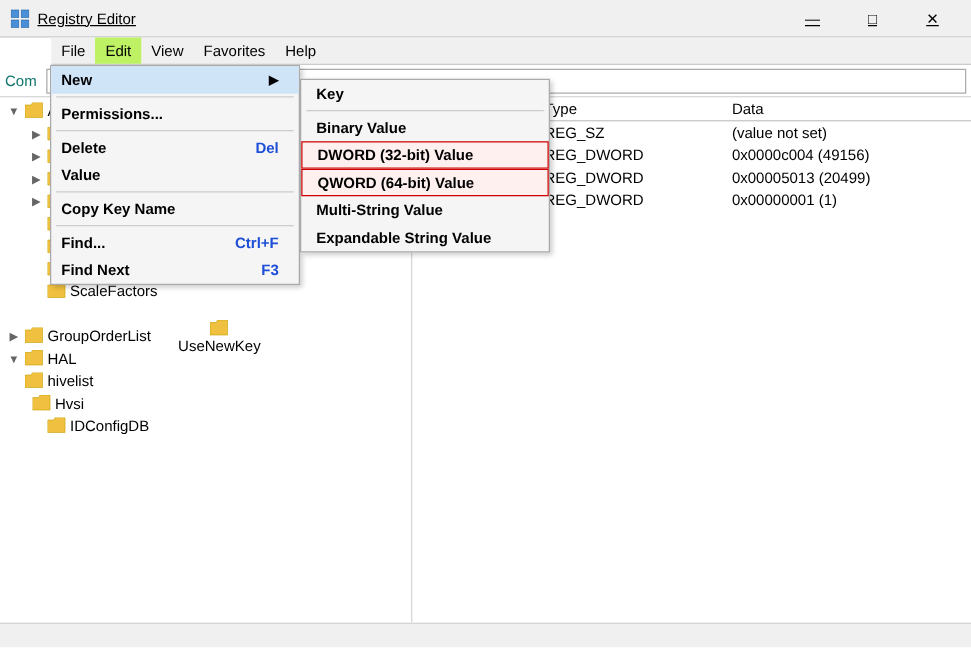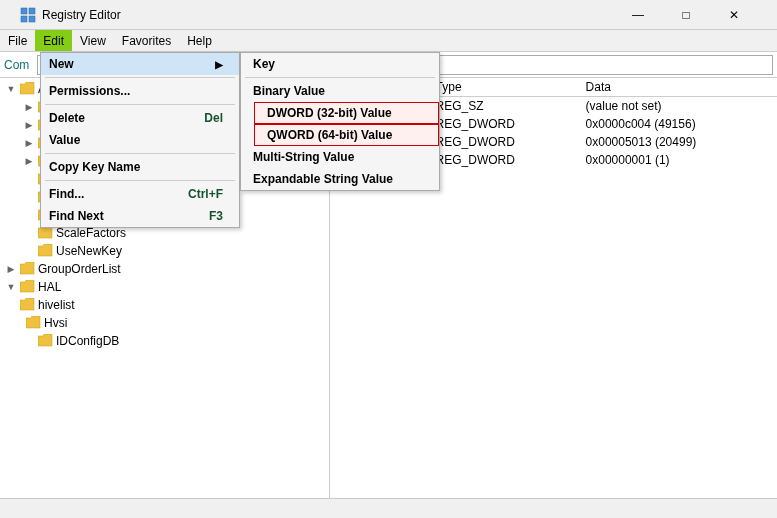--- a/index.html
+++ b/index.html
@@ -12,23 +12,24 @@
       overflow: hidden;
       user-select: none;
     }
 
     
     .title-bar {
       background: #f0f0f0;
       height: 30px;
       display: flex;
       align-items: center;
-      padding: 0 20px;
+      padding: 0 8px;
       border-bottom: 1px solid #ccc;
       justify-content: space-between;
+      text-decoration: underline;
     }
     .title-bar-left {
       display: flex;
       align-items: center;
       gap: 6px;
     }
     .title-icon {
       width: 16px;
       height: 16px;
     }
@@ -51,29 +52,30 @@
       justify-content: center;
     }
 
     
     .menu-bar {
       background: #f0f0f0;
       height: 22px;
       display: flex;
       align-items: center;
       border-bottom: 1px solid #ccc;
+      margin-left: 41px;
     }
     .menu-item {
       padding: 2px 8px;
       cursor: pointer;
       height: 100%;
       display: flex;
       align-items: center;
     }
-    .menu-item.active { background: #84cc16; }
+    .menu-item.active { background: #bef264; }
 
     
     .address-bar {
       background: #fff;
       height: 26px;
       display: flex;
       align-items: center;
       border-bottom: 1px solid #ccc;
       padding: 0 4px;
       gap: 4px;
@@ -198,58 +200,57 @@
     .edit-menu-item {
       display: flex;
       align-items: center;
       justify-content: space-between;
       padding: 4px 16px 4px 8px;
       cursor: pointer;
       height: 22px;
     }
     .edit-menu-item.active { background: #d0e4f7; }
     .edit-menu-item .shortcut {
-      color: #14532d;
+      color: #1d4ed8;
       margin-left: 20px;
       font-size: 12px;
       text-align: right;
     }
     .edit-menu-separator {
       border-top: 1px solid #ccc;
       margin: 2px 4px;
     }
     .submenu-arrow {
       margin-left: auto;
       font-size: 10px;
     }
 
     
     .new-submenu {
       position: absolute;
-      top: 22px;
+      top: 33px;
       left: 240px;
       background: #f5f5f5;
       border: 1px solid #aaa;
       box-shadow: 2px 2px 4px rgba(0,0,0,0.2);
       min-width: 200px;
       z-index: 101;
       pointer-events: all;
     }
     .new-submenu-item {
       display: flex;
       align-items: center;
       padding: 4px 12px;
       cursor: pointer;
       height: 22px;
       font-size: 12px;
     }
     .new-submenu-item.highlighted {
       border: 1px solid #cc0000;
       background: #fff0f0;
-      margin-left: 13px;
     }
 
     
     ::-webkit-scrollbar { width: 8px; height: 8px; }
     ::-webkit-scrollbar-track { background: #f0f0f0; }
     ::-webkit-scrollbar-thumb { background: #c0c0c0; border: 1px solid #a0a0a0; }
   </style>
 </head>
 <body>
 
@@ -342,21 +343,21 @@
         </svg>
       <span class="tree-label">MonitorDataStore</span>
     </div>
     <div class="tree-item" style="padding-left: 22px;">
       <span class="expand-icon"> </span>
       <svg class="folder-icon" viewBox="0 0 16 14">
           <path d="M0 2 L5 2 L6 0 L14 0 L14 12 L0 12 Z" fill="#f0c040" stroke="#c8a000" stroke-width="0.5"></path>
         </svg>
       <span class="tree-label">ScaleFactors</span>
     </div>
-    <div class="tree-item" style="padding-left: 22px;">
+    <div class="tree-item" style="padding-left: 22px; flex-direction: column;">
       <span class="expand-icon"> </span>
       <svg class="folder-icon" viewBox="0 0 16 14">
           <path d="M0 2 L5 2 L6 0 L14 0 L14 12 L0 12 Z" fill="#f0c040" stroke="#c8a000" stroke-width="0.5"></path>
         </svg>
       <span class="tree-label">UseNewKey</span>
     </div>
     <div class="tree-item" style="padding-left: 4px;">
       <span class="expand-icon">▶</span>
       <svg class="folder-icon" viewBox="0 0 16 14">
           <path d="M0 2 L5 2 L6 0 L14 0 L14 12 L0 12 Z" fill="#f0c040" stroke="#c8a000" stroke-width="0.5"></path>

